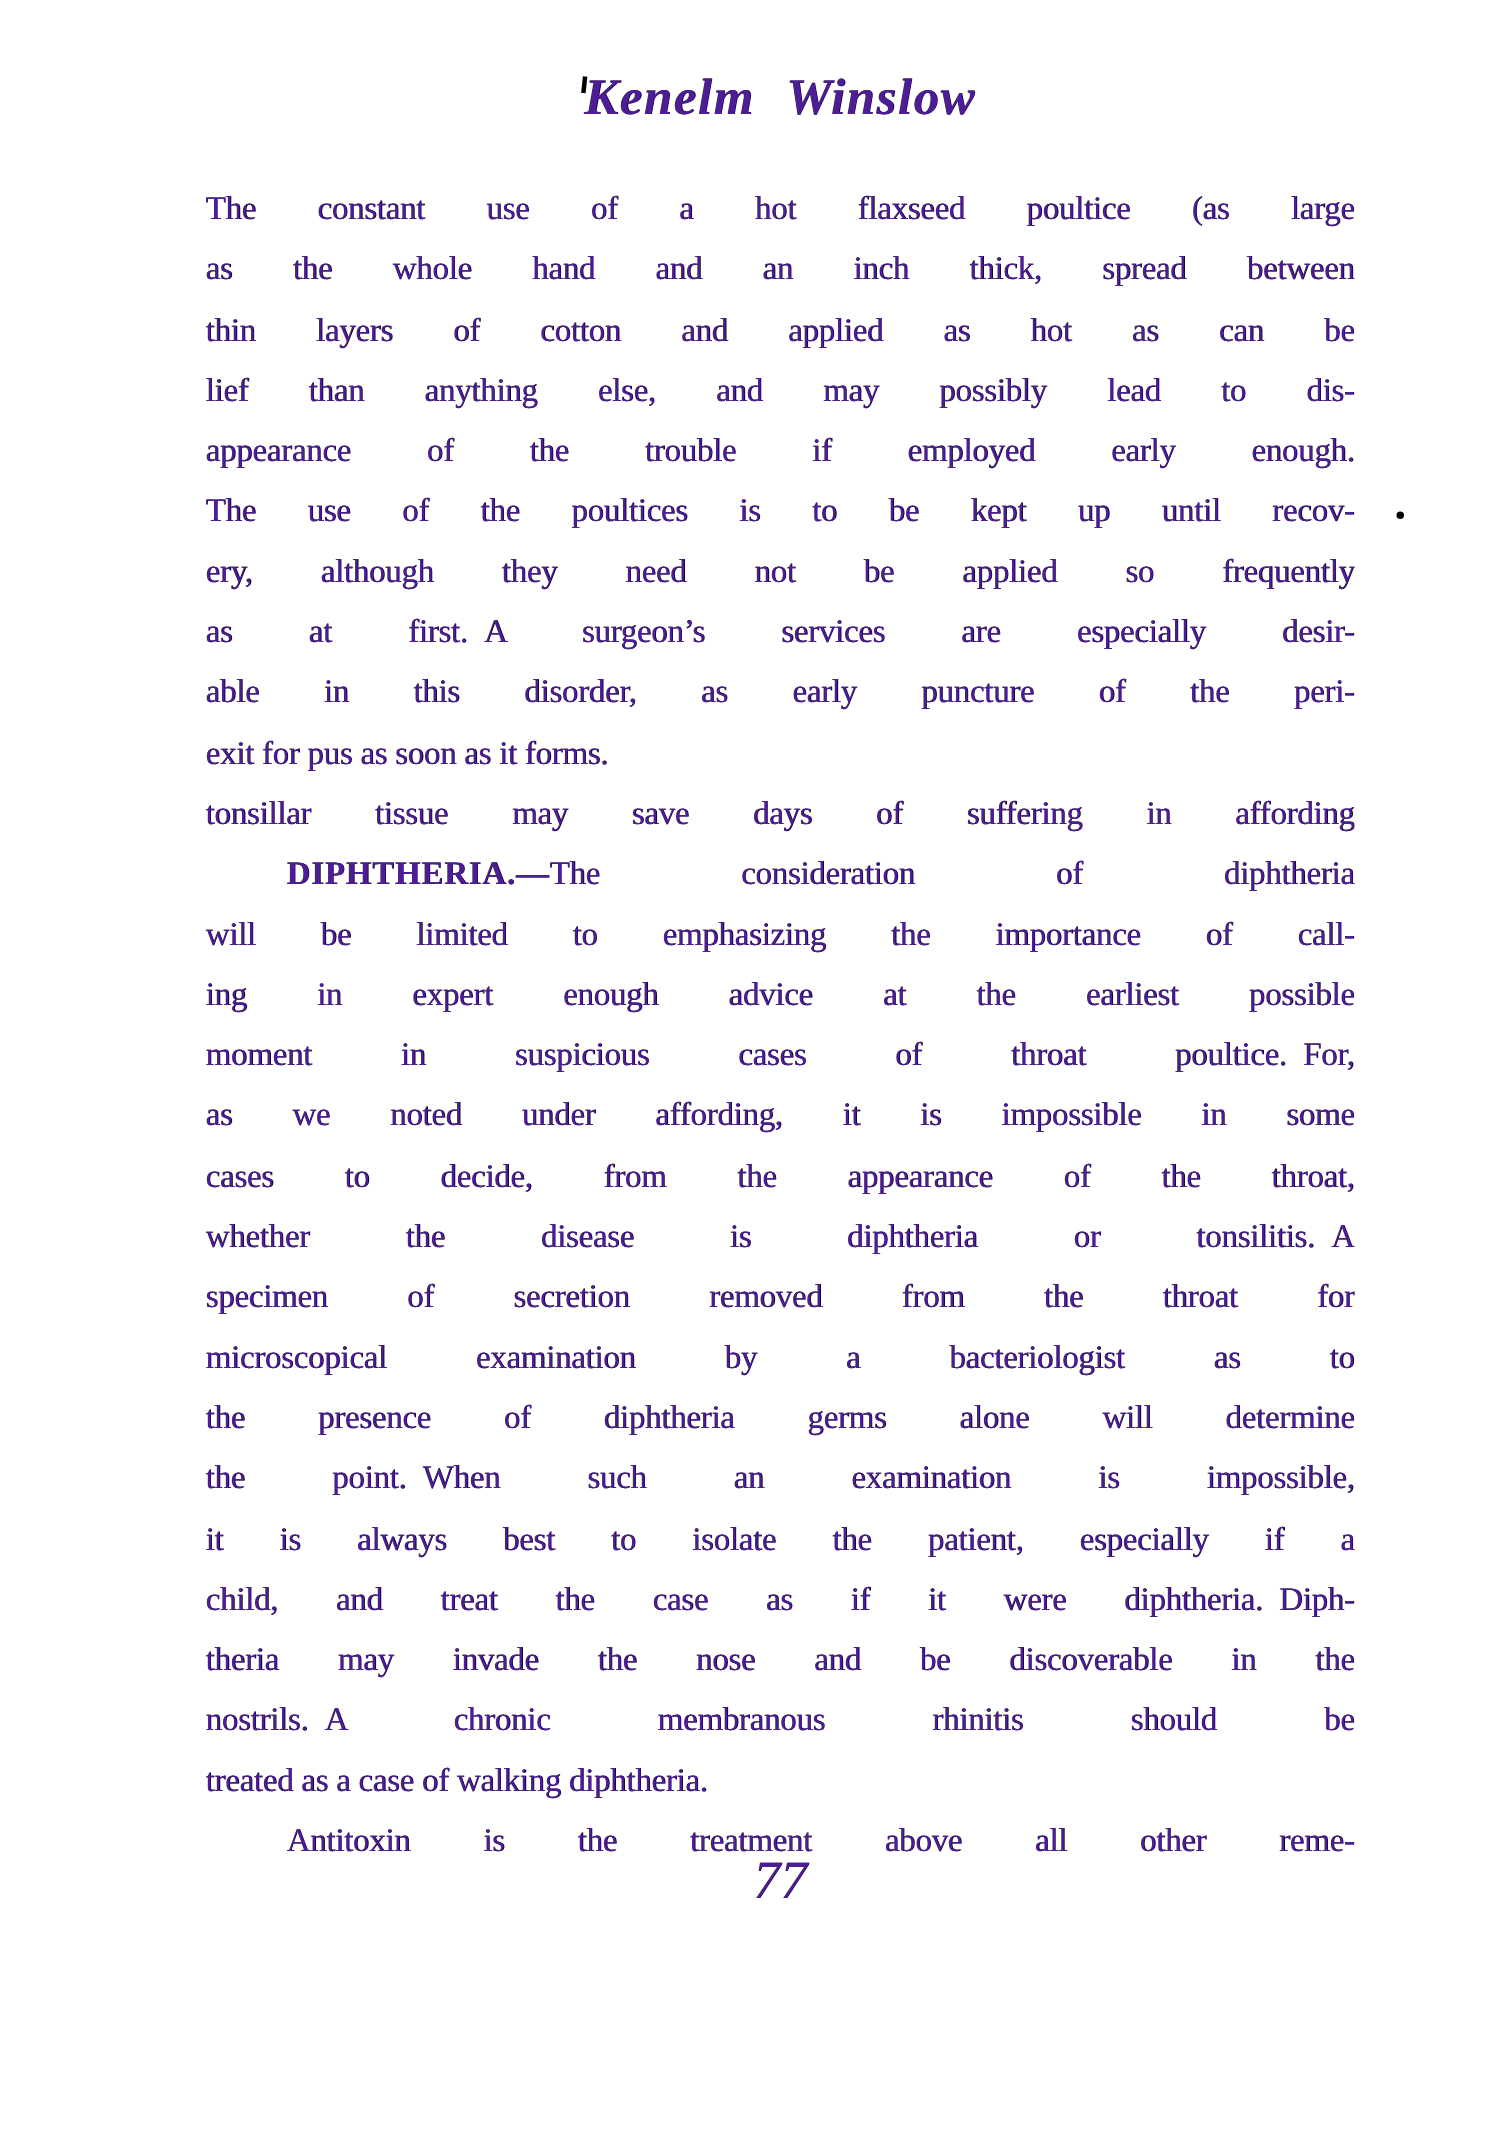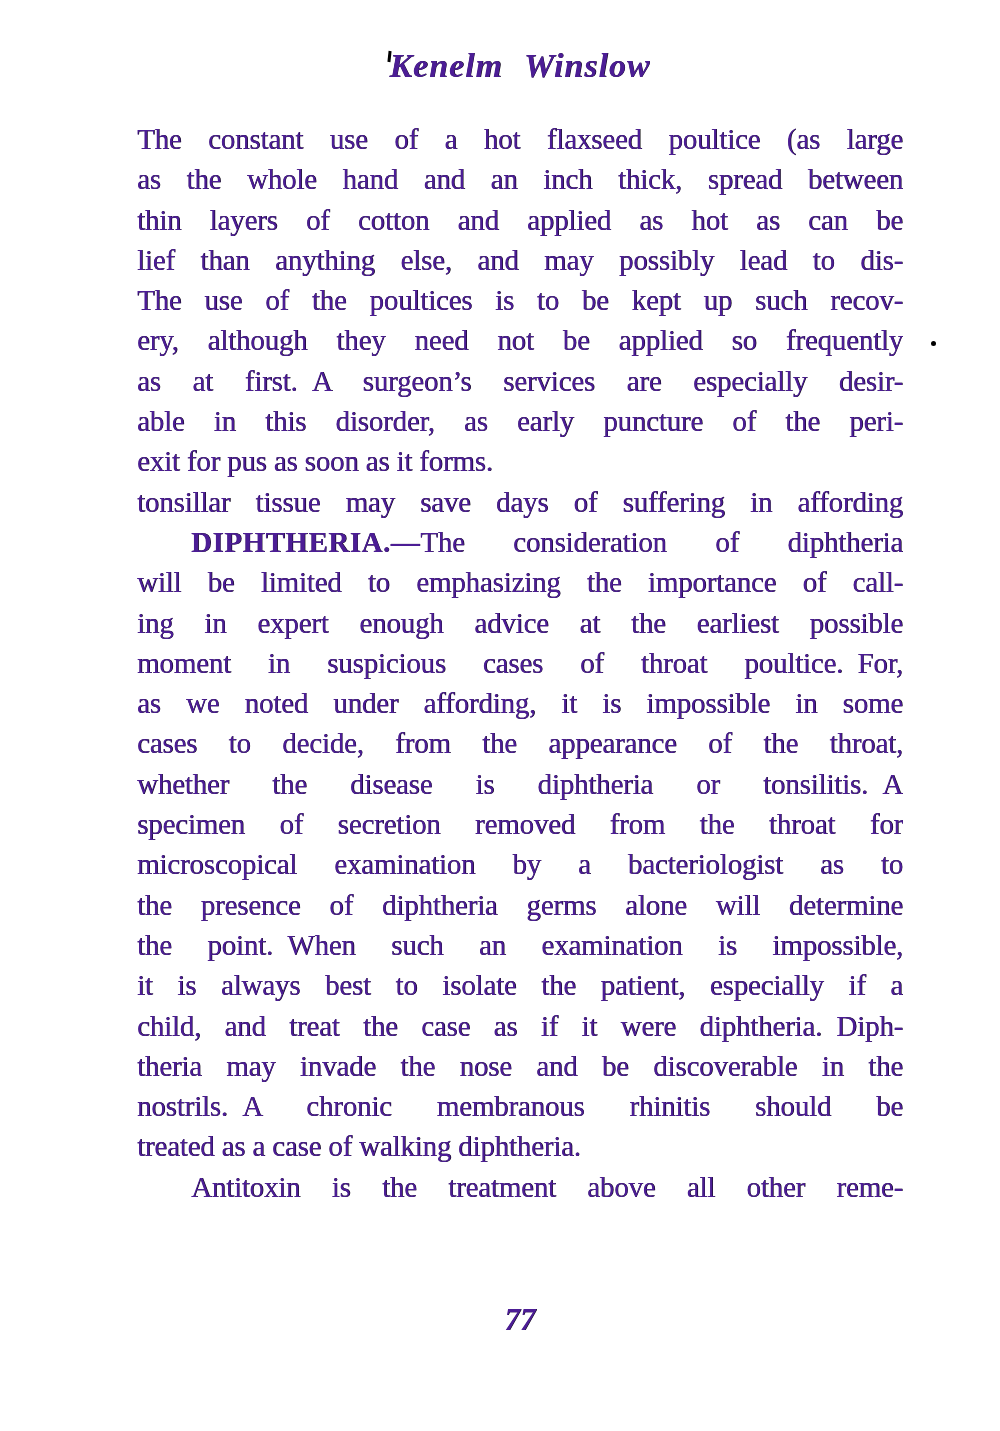--- a/index.html
+++ b/index.html
@@ -40,21 +40,21 @@
     width: 3px;
     height: 11px;
     background: #000;
     transform: rotate(6deg);
   }
   .text-block {
     position: absolute;
     left: 137px;
     top: 119px;
     width: 766px;
-    font-size: 29px;
+    font-size: 22px;
     line-height: 40.3px;
     letter-spacing: -0.2px;
   }
   .line {
     height: 40.3px;
     overflow: hidden;
     text-align: justify;
     text-align-last: justify;
     white-space: nowrap;
   }
@@ -73,43 +73,44 @@
     position: absolute;
     left: 931px;
     top: 341px;
     width: 5px;
     height: 5px;
     background: #000;
     border-radius: 50%;
   }
   .page-number {
     position: absolute;
-    top: 1302px;
+    top: 1235px;
     left: 137px;
     width: 766px;
     text-align: center;
     font-style: italic;
-    font-weight: bold;
-    font-size: 31px;
+    font-weight: normal;
+    font-size: 36px;
     line-height: 36px;
   }
 </style>
 </head>
 <body>
 
 <div class="page">
   <div class="running-header">Kenelm Winslow</div>
   <div class="header-tick"></div>
 
   <div class="text-block" id="text-block">
       <div class="line">The constant use of a hot flaxseed poultice (as large</div>
       <div class="line">as the whole hand and an inch thick, spread between</div>
       <div class="line">thin layers of cotton and applied as hot as can be</div>
       <div class="line">lief than anything else, and may possibly lead to dis-</div>
-      <div class="line">The use of the poultices is to be kept up such recov-</div>
+      <div class="line">appearance of the trouble if employed early enough.</div>
+      <div class="line">The use of the poultices is to be kept up until recov-</div>
       <div class="line">ery, although they need not be applied so frequently</div>
       <div class="line">as at first. A surgeon’s services are especially desir-</div>
       <div class="line">able in this disorder, as early puncture of the peri-</div>
       <div class="line no-just">exit for pus as soon as it forms.</div>
       <div class="line">tonsillar tissue may save days of suffering in affording</div>
       <div class="line indent"><span class="lead-bold">DIPHTHERIA.—</span>The consideration of diphtheria</div>
       <div class="line">will be limited to emphasizing the importance of call-</div>
       <div class="line">ing in expert enough advice at the earliest possible</div>
       <div class="line">moment in suspicious cases of throat poultice. For,</div>
       <div class="line">as we noted under affording, it is impossible in some</div>

